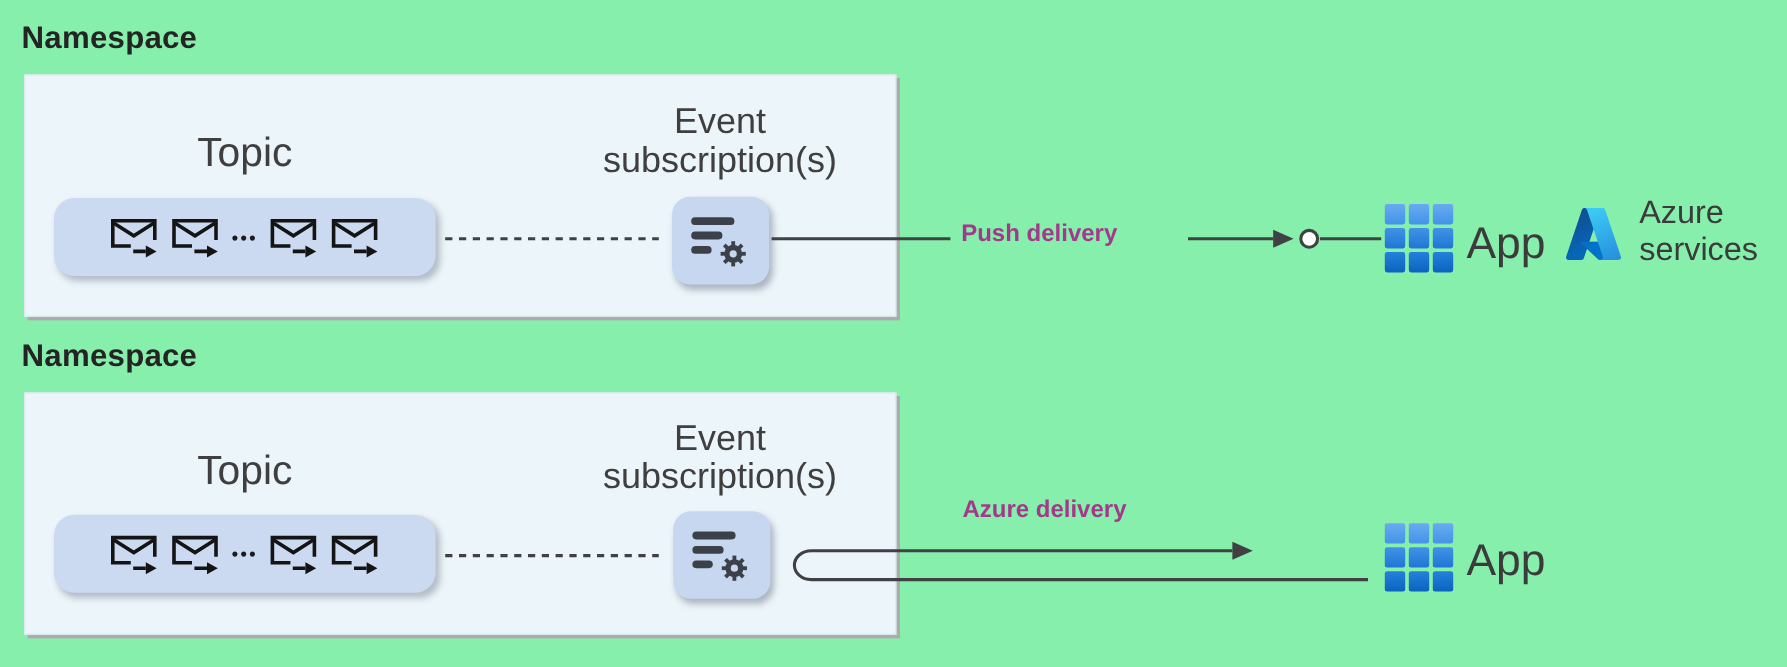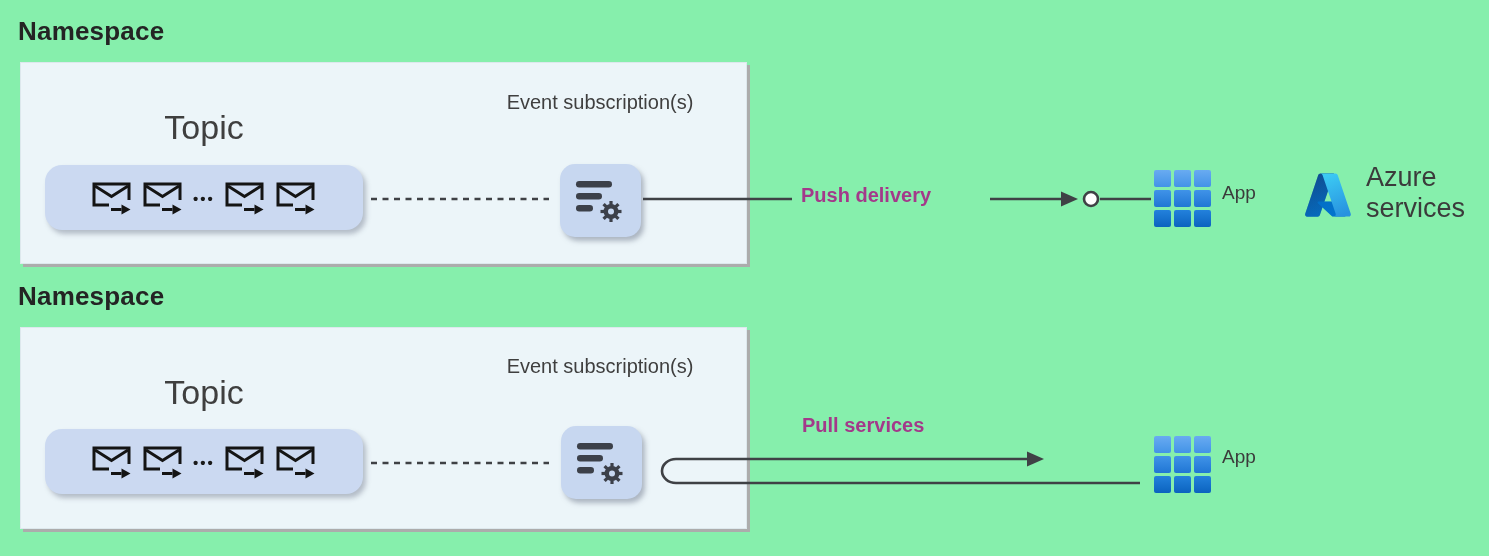--- a/index.html
+++ b/index.html
@@ -26,21 +26,21 @@
   
   .topic-pill{
     left:45px;width:318px;height:65px;background:#cbd9f1;border-radius:17px;
     box-shadow:3px 4px 5px rgba(110,120,140,.45);
     display:flex;align-items:center;justify-content:center;gap:9px;
   }
   .topic-pill.one{top:165px;}
   .topic-pill.two{top:429px;}
   .env-dots{font-size:15px;font-weight:bold;color:#1a1a1a;letter-spacing:2px;line-height:1;transform:translateY(1px);}
   
-  .es-label{width:212px;text-align:center;font-size:20px;line-height:32px;color:#3f3f3f;}
+  .es-label{width:212px;text-align:center;font-size:30px;line-height:32px;color:#3f3f3f;}
   .es-label.one{left:494px;top:86px;}
   .es-label.two{left:494px;top:350px;}
   
   .es-tile{
     width:81px;height:73px;background:#c7d7f0;border-radius:15px;
     box-shadow:3px 4px 5px rgba(110,120,140,.5);
     display:flex;align-items:center;justify-content:center;
   }
   .es-tile.one{left:560px;top:164px;}
   .es-tile.two{left:561px;top:426px;}
@@ -50,21 +50,21 @@
   .delivery-label.pull{left:802px;top:414px;}
   
   .appgrid{width:57px;height:57px;display:grid;grid-template-columns:repeat(3,1fr);
     grid-template-rows:repeat(3,1fr);gap:3px;}
   .appgrid div{border-radius:2px;}
   .appgrid div:nth-child(-n+3){background:linear-gradient(180deg,#69abf1,#4393e7);}
   .appgrid div:nth-child(n+4):nth-child(-n+6){background:linear-gradient(180deg,#4093e8,#2076d4);}
   .appgrid div:nth-child(n+7){background:linear-gradient(180deg,#2381dc,#0b63bf);}
   .appgrid.one{left:1154px;top:170px;}
   .appgrid.two{left:1154px;top:436px;}
-  .app-label{font-size:19px;color:#3b3b3b;}
+  .app-label{font-size:37px;color:#3b3b3b;}
   .app-label.one{left:1222px;top:182px;}
   .app-label.two{left:1222px;top:446px;}
   
   .azure-logo{left:1303px;top:169px;width:50px;height:52px;}
   .azure-label{left:1366px;top:162px;width:125px;font-size:27px;line-height:31px;color:#3b3b3b;}
   
   .overlay{left:0;top:0;width:1489px;height:556px;pointer-events:none;}
 </style>
 </head>
 <body>
@@ -178,21 +178,21 @@
 
       <path d="M1027 459 H676 A14 12 0 0 0 676 483 H1140"></path>
     </g>
     <g fill="#3f4145" stroke="none">
       <polygon points="1061,191.5 1078,199 1061,206.5"></polygon>
       <polygon points="1027,451.5 1044,459 1027,466.5"></polygon>
     </g>
   </svg>
 
   <div class="abs delivery-label push">Push delivery</div>
-  <div class="abs delivery-label pull">Pull services</div>
+  <div class="abs delivery-label pull">Azure delivery</div>
 
   <div class="abs appgrid one">
     <div></div>
       <div></div>
       <div></div>
       <div></div>
       <div></div>
       <div></div>
       <div></div>
       <div></div>

